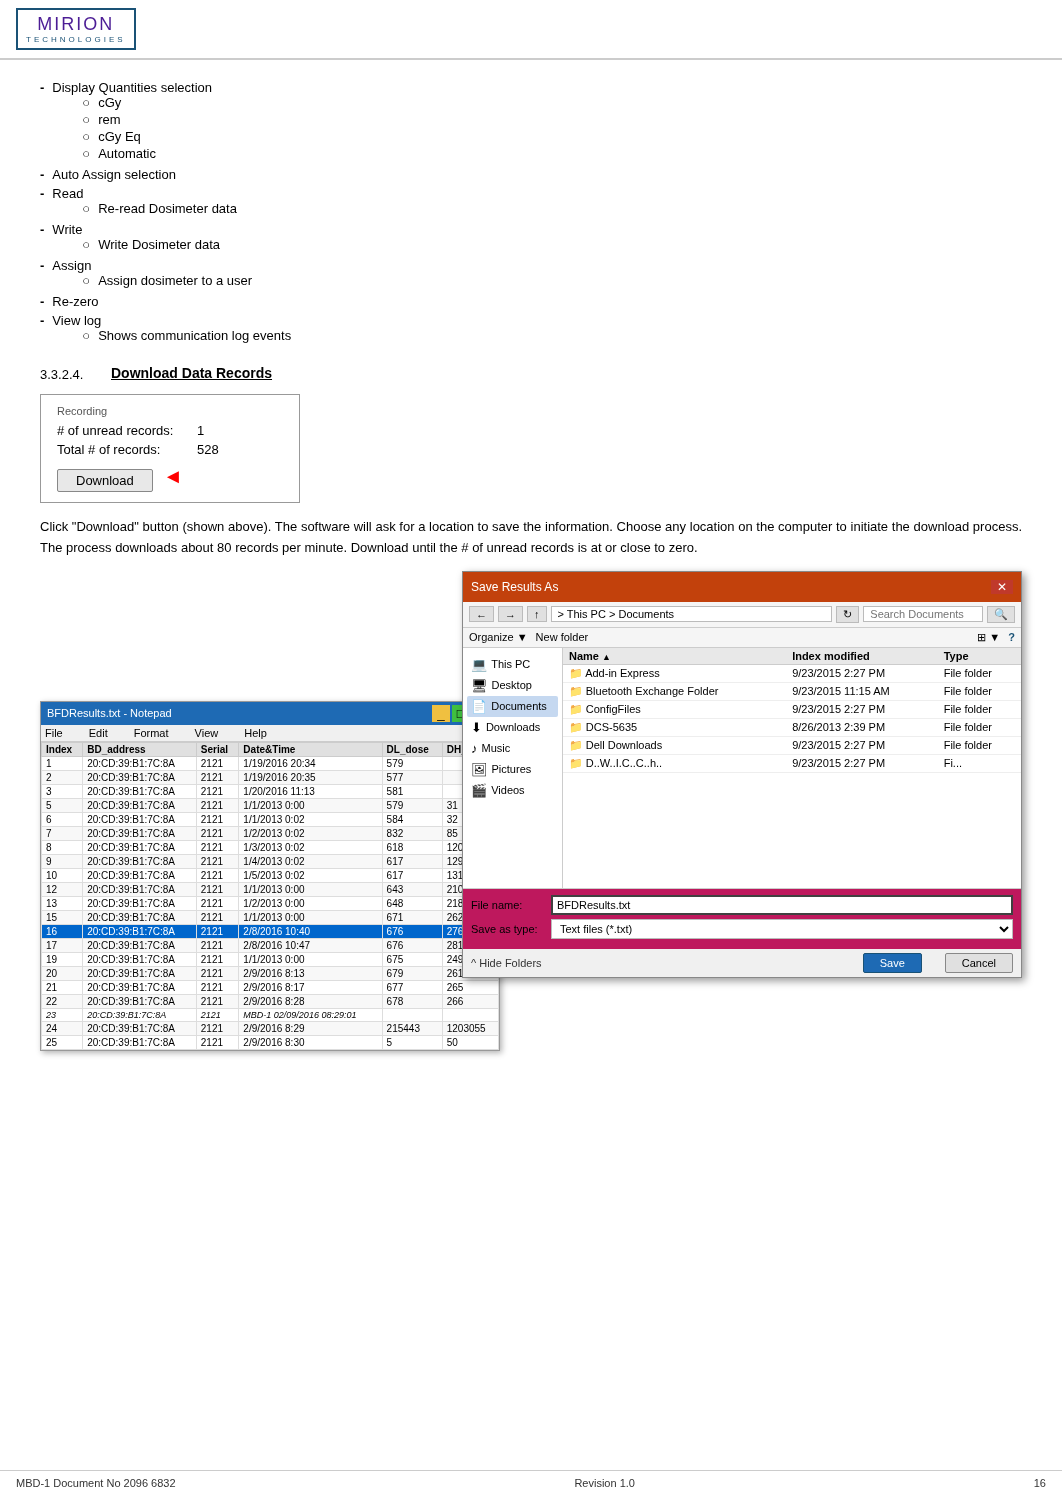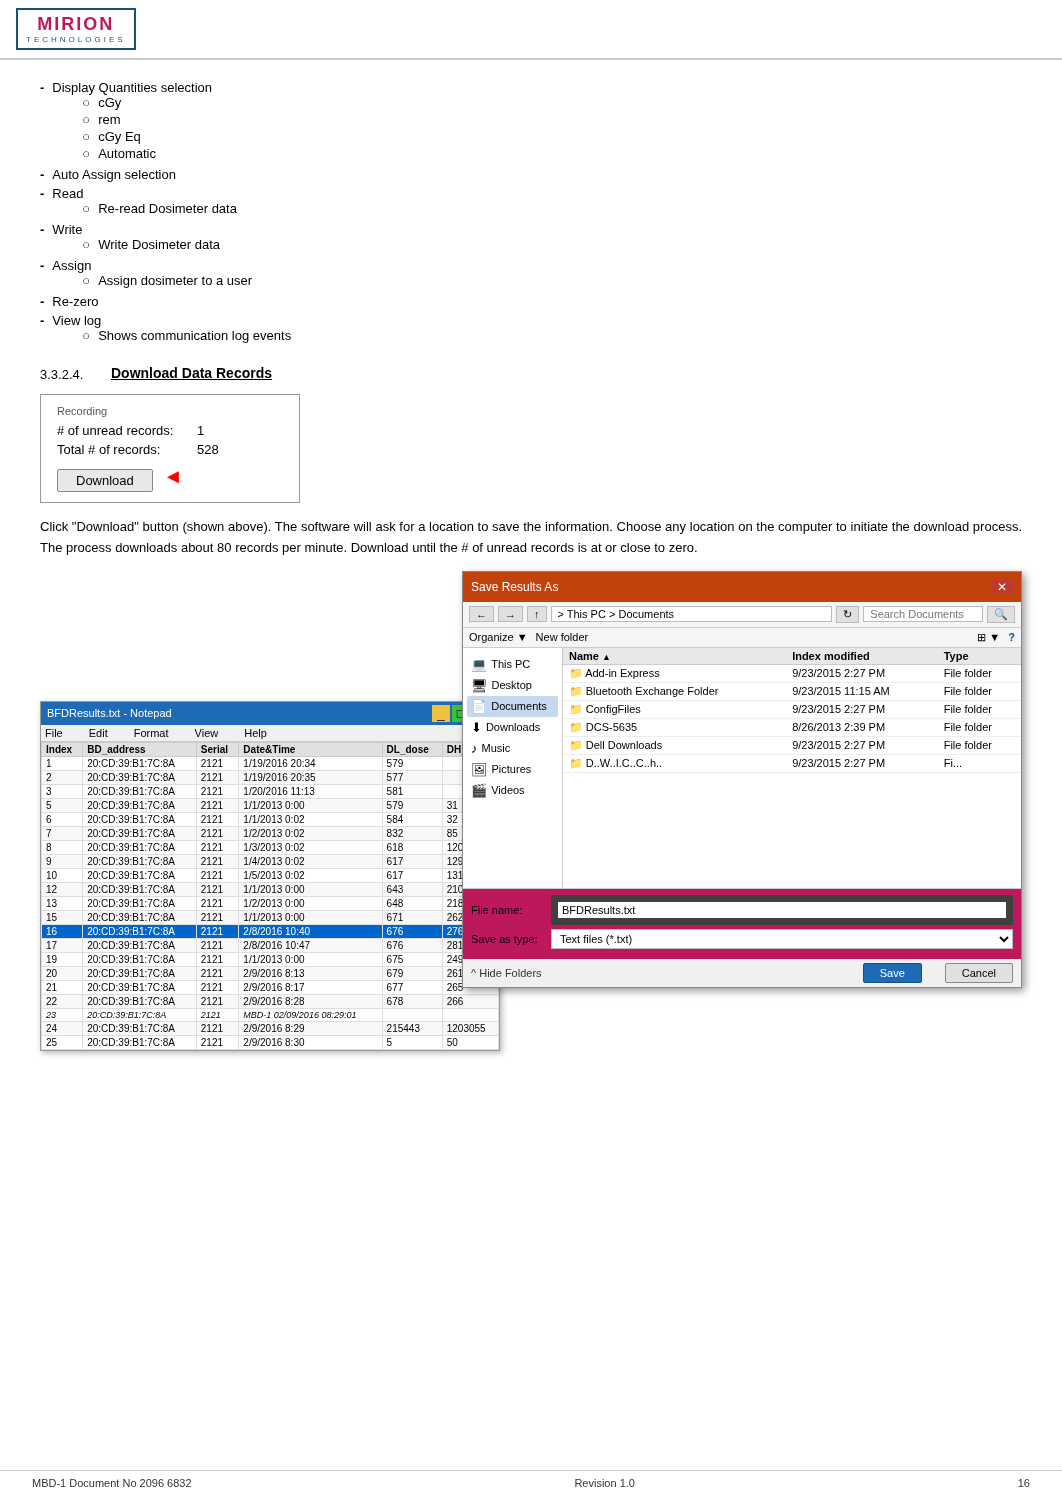--- a/index.html
+++ b/index.html
@@ -24,22 +24,22 @@
     .logo-box {
       display: flex;
       flex-direction: column;
       align-items: center;
       border: 2px solid #1a5276;
       padding: 4px 8px;
       margin-right: 16px;
     }
     .logo-mirion {
       font-size: 18px;
-      font-weight: bold;
-      color: #be185d;
+      font-weight: normal;
+      color: #4c1d95;
       letter-spacing: 2px;
     }
     .logo-sub {
       font-size: 8px;
       color: #1a5276;
       letter-spacing: 3px;
     }
 
     
     .main-content {
@@ -344,21 +344,21 @@
       align-items: center;
       margin-bottom: 4px;
       font-size: 11px;
     }
     .dialog-field-label {
       min-width: 80px;
       font-size: 11px;
     }
     .dialog-field-input {
       flex: 1;
-      border: 7px solid #404040;
+      border: 2px solid #404040;
       padding: 2px 4px;
       font-size: 11px;
       background: #fff;
     }
     .dialog-field-select {
       flex: 1;
       border: 1px solid #bbb;
       padding: 2px 4px;
       font-size: 11px;
       background: #fff;
@@ -393,21 +393,21 @@
       border-color: #1a5276;
     }
 
     
     .footer {
       position: absolute;
       bottom: 0;
       left: 0;
       right: 0;
       border-top: 1px solid #ccc;
-      padding: 6px 32px;
+      padding: 6px 16px;
       display: flex;
       justify-content: space-between;
       font-size: 11px;
       color: #333;
       background: #fff;
     }
 
     .folder-yellow { color: #f0a500; }
   </style>
 </head>

